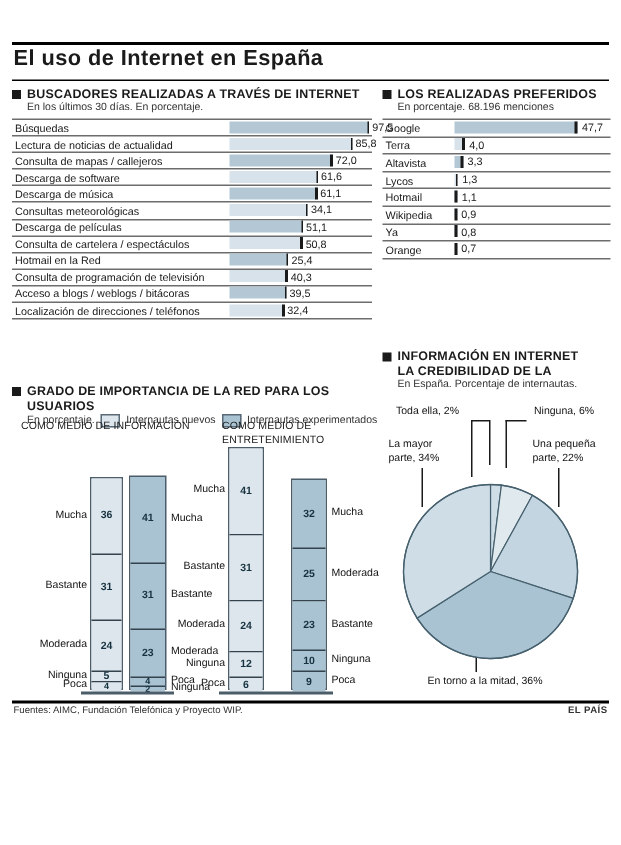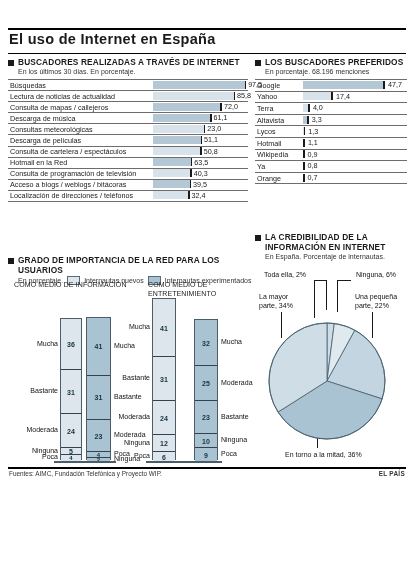--- a/index.html
+++ b/index.html
@@ -119,37 +119,46 @@
         </div>
         <div class="bar-row">
           <div class="line"></div>
           <div class="lbl">Consulta de mapas / callejeros</div>
           <div class="track">
             <div class="fill" style="width:68.40px"></div>
             <div class="tick" style="left:67.40px"></div>
           </div>
           <div class="val" style="left:215.90px">72,0</div>
         </div>
+        <div class="bar-row alt">
+          <div class="line"></div>
+          <div class="lbl">Descarga de software</div>
+          <div class="track">
+            <div class="fill" style="width:58.52px"></div>
+            <div class="tick" style="left:57.52px"></div>
+          </div>
+          <div class="val" style="left:206.02px">61,6</div>
+        </div>
         <div class="bar-row">
           <div class="line"></div>
           <div class="lbl">Descarga de música</div>
           <div class="track">
             <div class="fill" style="width:58.05px"></div>
             <div class="tick" style="left:57.05px"></div>
           </div>
           <div class="val" style="left:205.55px">61,1</div>
         </div>
         <div class="bar-row alt">
           <div class="line"></div>
           <div class="lbl">Consultas meteorológicas</div>
           <div class="track">
             <div class="fill" style="width:51.78px"></div>
             <div class="tick" style="left:50.78px"></div>
           </div>
-          <div class="val" style="left:199.28px">23,0</div>
+          <div class="val" style="left:199.28px">34,1</div>
         </div>
         <div class="bar-row">
           <div class="line"></div>
           <div class="lbl">Descarga de películas</div>
           <div class="track">
             <div class="fill" style="width:48.55px"></div>
             <div class="tick" style="left:47.55px"></div>
           </div>
           <div class="val" style="left:196.05px">51,1</div>
         </div>
@@ -162,21 +171,21 @@
           </div>
           <div class="val" style="left:195.76px">50,8</div>
         </div>
         <div class="bar-row">
           <div class="line"></div>
           <div class="lbl">Hotmail en la Red</div>
           <div class="track">
             <div class="fill" style="width:38.85px"></div>
             <div class="tick" style="left:37.85px"></div>
           </div>
-          <div class="val" style="left:186.35px">63,5</div>
+          <div class="val" style="left:186.35px">25,4</div>
         </div>
         <div class="bar-row alt">
           <div class="line"></div>
           <div class="lbl">Consulta de programación de televisión</div>
           <div class="track">
             <div class="fill" style="width:38.28px"></div>
             <div class="tick" style="left:37.28px"></div>
           </div>
           <div class="val" style="left:185.78px">40,3</div>
         </div>
@@ -198,41 +207,32 @@
           </div>
           <div class="val" style="left:183.50px">32,4</div>
         </div>
       </div>
     <div class="bar-end"></div>
   </div>
 
   <div id="sec-searchers">
     <div class="sec-head">
       <span class="sq"></span>
-      <span class="sec-title">LOS BUSCADORES PREFERIDOS</span>
+      <span class="sec-title">LOS REALIZADAS PREFERIDOS</span>
     </div>
     <div class="sec-sub">En porcentaje. 68.196 menciones</div>
     <div class="s-table" id="searchers-bars">
         <div class="s-row">
           <div class="line"></div>
           <div class="lbl">Google</div>
           <div class="track">
             <div class="fill" style="width:82.04px"></div>
             <div class="tick" style="left:80.44px"></div>
           </div>
           <div class="val" style="left:133.04px">47,7</div>
-        </div>
-        <div class="s-row alt">
-          <div class="line"></div>
-          <div class="lbl">Yahoo</div>
-          <div class="track">
-            <div class="fill" style="width:29.93px"></div>
-            <div class="tick" style="left:28.33px"></div>
-          </div>
-          <div class="val" style="left:80.93px">17,4</div>
         </div>
         <div class="s-row alt">
           <div class="line"></div>
           <div class="lbl">Terra</div>
           <div class="track">
             <div class="fill" style="width:6.88px"></div>
             <div class="tick" style="left:5.28px"></div>
           </div>
           <div class="val" style="left:57.88px">4,0</div>
         </div>
@@ -402,22 +402,22 @@
         </div>
       </div>
       <div class="baseline" style="left: 46px; top: 165px; width: 62px; height: 2px; background: rgb(74, 93, 105);"></div>
       <div class="baseline" style="left: 138px; top: 165px; width: 76px; height: 2px; background: rgb(74, 93, 105);"></div>
     </div>
 
   <div id="sec-credibility">
     <div class="sec-head">
       <span class="sq"></span>
       <span>
+        <span class="sec-title" style="display:block">INFORMACIÓN EN INTERNET</span>
         <span class="sec-title" style="display:block">LA CREDIBILIDAD DE LA</span>
-        <span class="sec-title" style="display:block">INFORMACIÓN EN INTERNET</span>
       </span>
     </div>
     <div class="sec-sub">En España. Porcentaje de internautas.</div>
   </div>
 
   <div class="pie-area">
     <div class="pie-lbl" style="left:9px;top:2px;">Toda ella, 2%</div>
     <div class="pie-lbl" style="left:101px;top:2px;">Ninguna, 6%</div>
     <div class="pie-lbl" style="left:4px;top:24px;">La mayor</div>
     <div class="pie-lbl" style="left:4px;top:33px;">parte, 34%</div>

